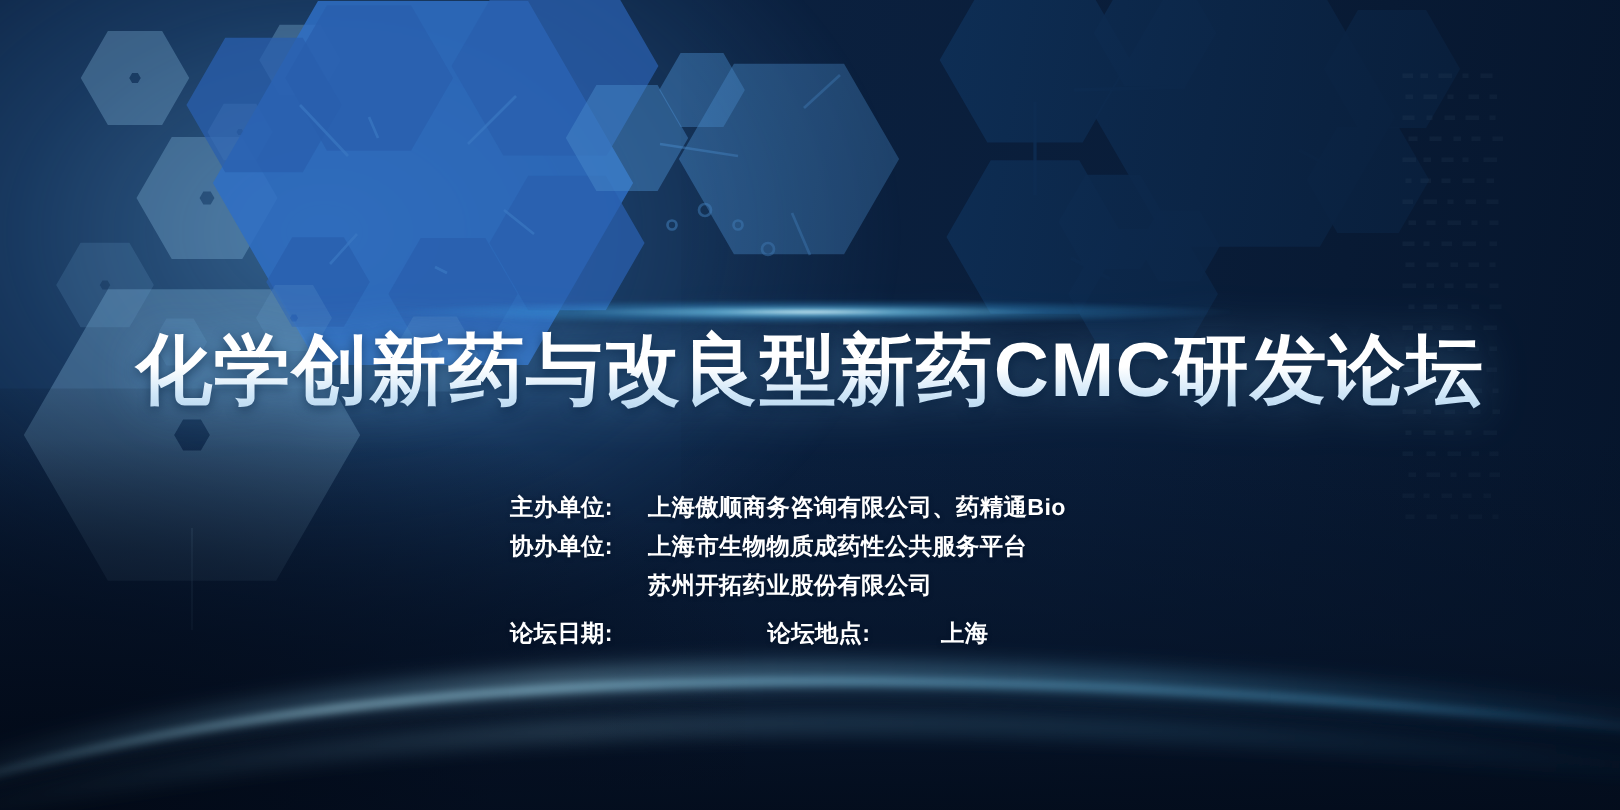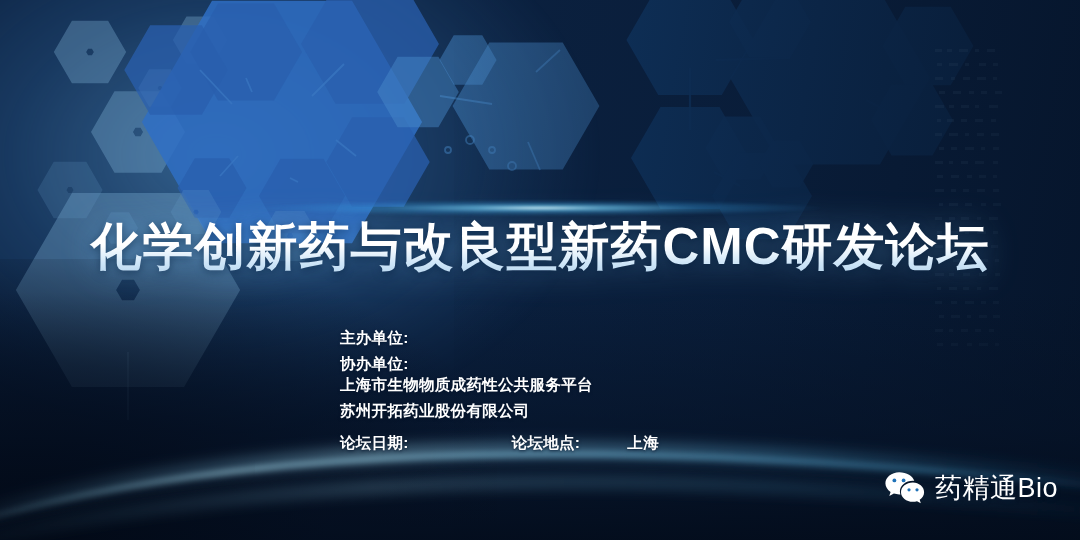--- a/index.html
+++ b/index.html
@@ -139,21 +139,20 @@
   }
   .org-row {
     display: flex;
     align-items: baseline;
     width: 400px;
     margin-bottom: 5px;
     font-size: 15.5px;
     font-weight: bold;
     color: #ffffff;
     text-shadow: 0 1px 3px rgba(0,18,40,0.75);
-    flex-direction: column;
   }
   .org-label {
     width: 92px;
     flex: none;
     text-align: left;
     letter-spacing: 0.3px;
   }
   .org-value {
     flex: 1;
     text-align: left;
@@ -419,20 +418,21 @@
   </svg>
 
   <div class="beam"></div>
 
   <div class="content">
     <div class="title-cn">化学创新药与改良型新药CMC研发论坛</div>
 
     <div class="org-block">
       <div class="org-row">
         <span class="org-label">主办单位:</span>
+        <span class="org-value">上海傲顺商务咨询有限公司、药精通Bio</span>
       </div>
       <div class="org-row">
         <span class="org-label">协办单位:</span>
         <span class="org-value">上海市生物物质成药性公共服务平台</span>
       </div>
       <div class="org-row">
         <span class="org-label"></span>
         <span class="org-value">苏州开拓药业股份有限公司</span>
       </div>
 
@@ -440,29 +440,14 @@
         <span class="meta-label">论坛日期:</span>
         <span style="width:7px;flex:none;"></span>
         <span class="meta-gap"></span>
         <span class="meta-label">论坛地点:</span>
         <span style="width:7px;flex:none;"></span>
         <span class="meta-value">上海</span>
       </div>
     </div>
   </div>
 
-  <div class="watermark">
-    <svg width="42" height="34" viewBox="0 0 42 34">
-      <g fill="#ffffff">
-        <path d="M15.2 1.2C7.6 1.2 1.4 6.2 1.4 12.3c0 3.5 2.0 6.6 5.2 8.6l-1.3 4.0 4.6-2.3c1.7 0.5 3.5 0.8 5.3 0.8 0.4 0 0.8 0 1.2 0 -0.3-0.9-0.5-1.9-0.5-2.9 0-5.9 5.8-10.7 13.0-10.7 0.5 0 0.9 0 1.4 0.1C28.9 5.0 22.7 1.2 15.2 1.2z"></path>
-        <path d="M28.9 11.6c-6.6 0-11.9 4.3-11.9 9.6 0 5.3 5.3 9.6 11.9 9.6 1.4 0 2.8-0.2 4.1-0.6l3.8 2.0 -1.1-3.4c2.7-1.8 4.4-4.5 4.4-7.6C40.1 15.9 34.8 11.6 28.9 11.6z"></path>
-      </g>
-      <g fill="#1f72b8">
-        <circle cx="10.4" cy="9.4" r="1.9"></circle>
-        <circle cx="19.6" cy="9.4" r="1.9"></circle>
-        <circle cx="25.0" cy="18.8" r="1.6"></circle>
-        <circle cx="33.0" cy="18.8" r="1.6"></circle>
-      </g>
-    </svg>
-    <span class="wm-text">药精通Bio</span>
-  </div>
 
 </div>
 
 </body></html>

